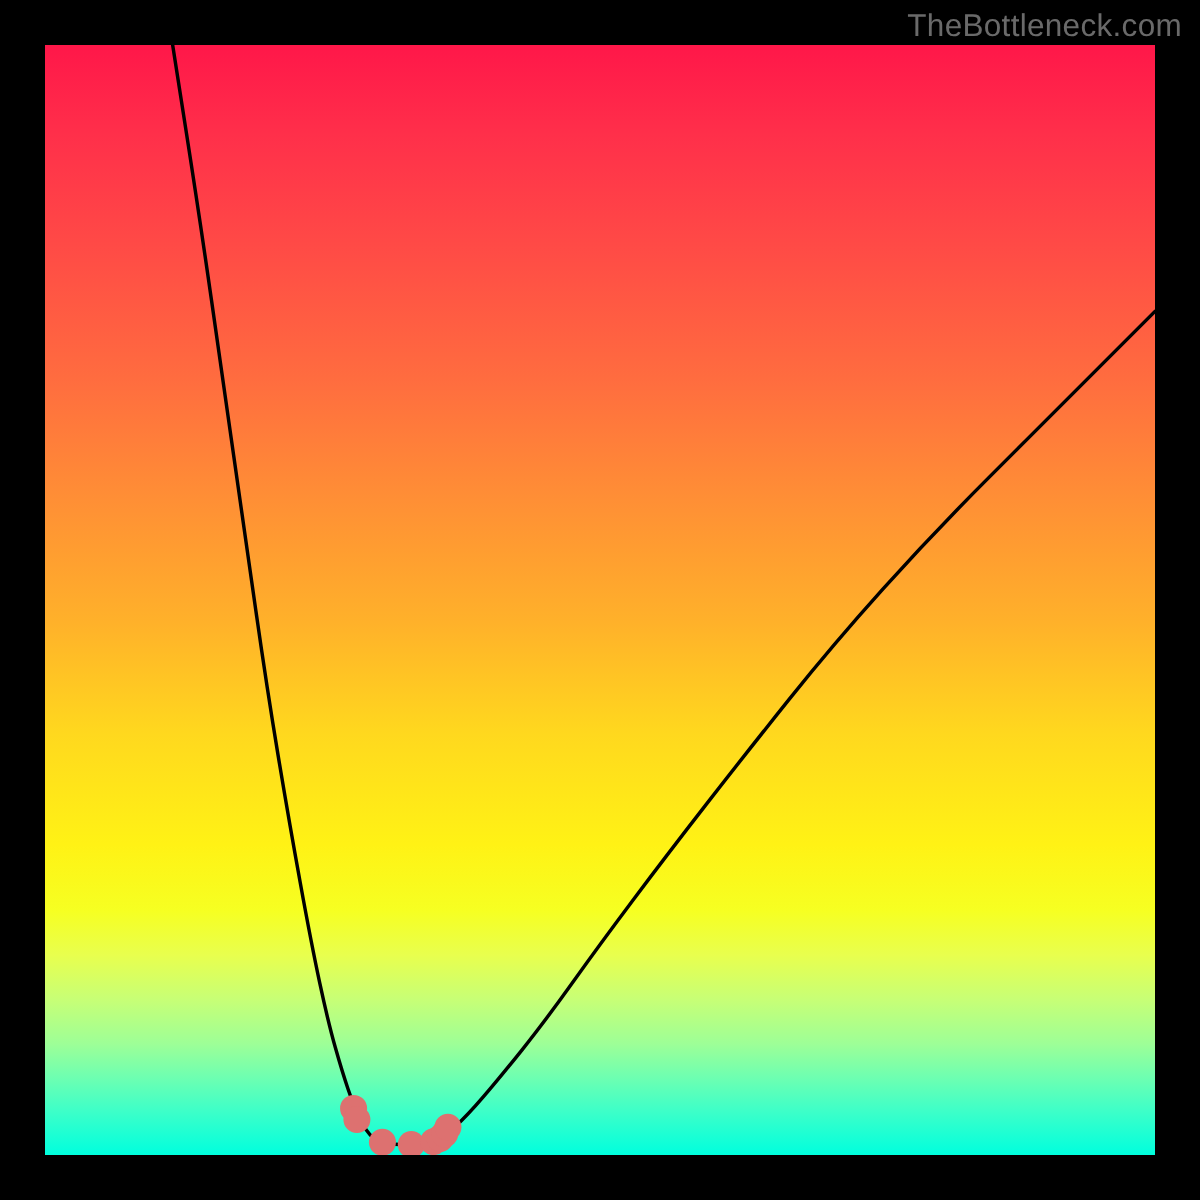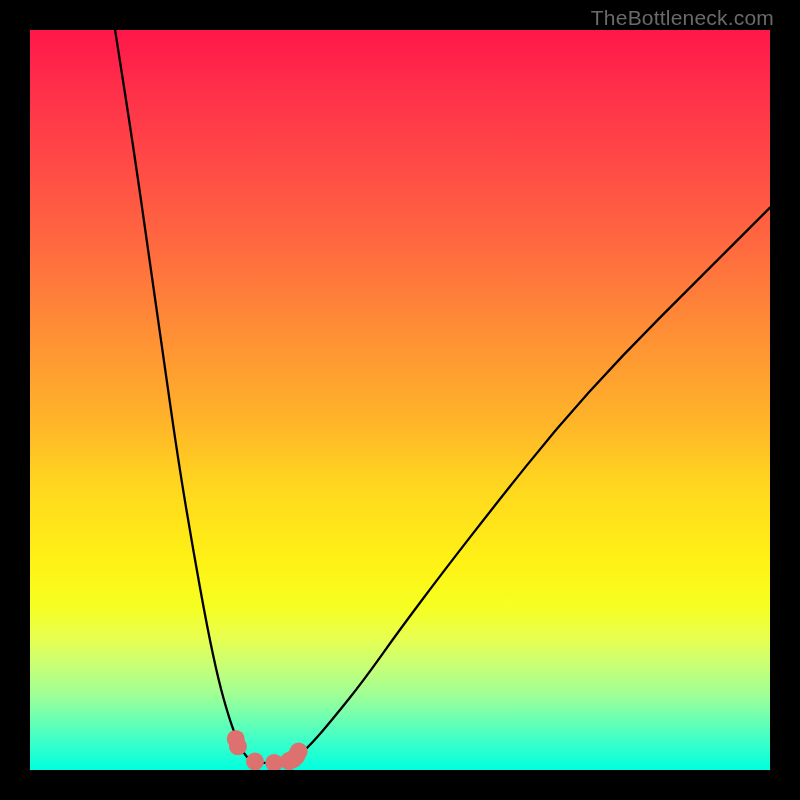--- a/index.html
+++ b/index.html
@@ -38,21 +38,21 @@
       #c7ff76 86%,
       #9dff97 90%,
       #6effb1 93%,
       #3effc8 96%,
       #00ffde 100%
     );
   }
   .watermark {
     position: absolute;
     top: 6px;
-    right: 26px;
+    right: 12px;
     color: #6a6a6a;
     font-size: 21px;
     letter-spacing: 0.2px;
     user-select: none;
   }
   svg.curves {
     position: absolute;
     left: 0;
     top: 0;
     width: 740px;

